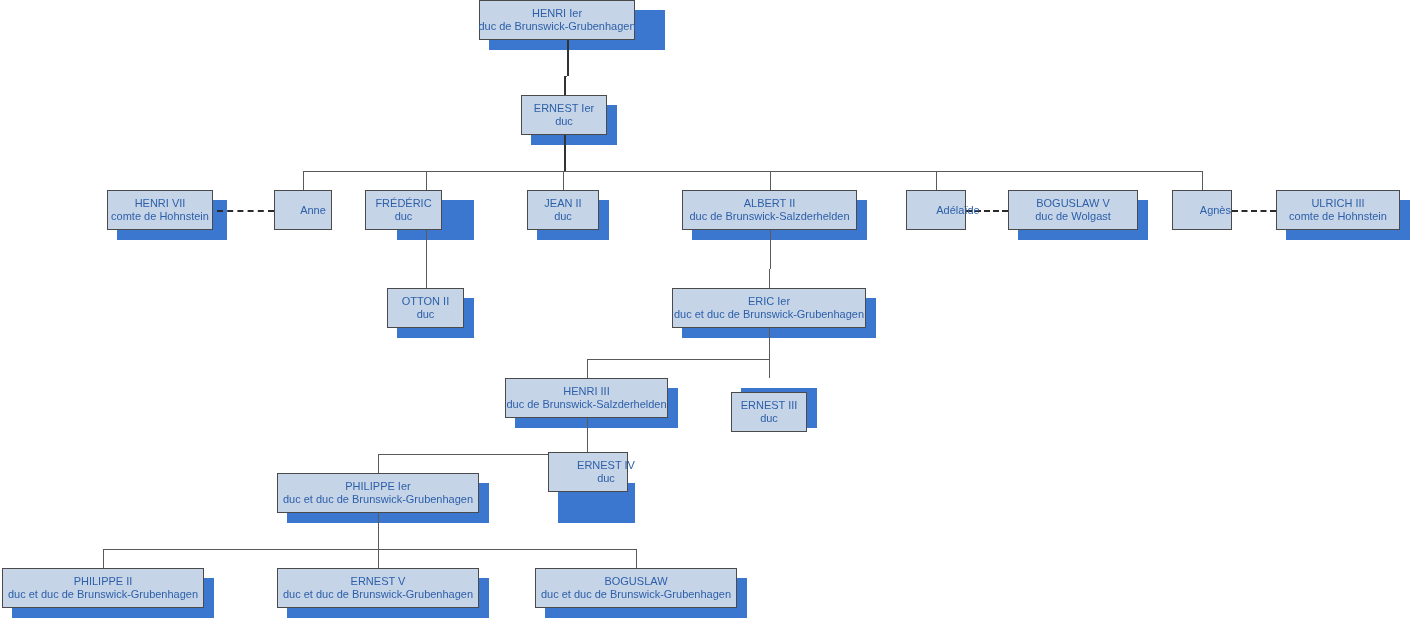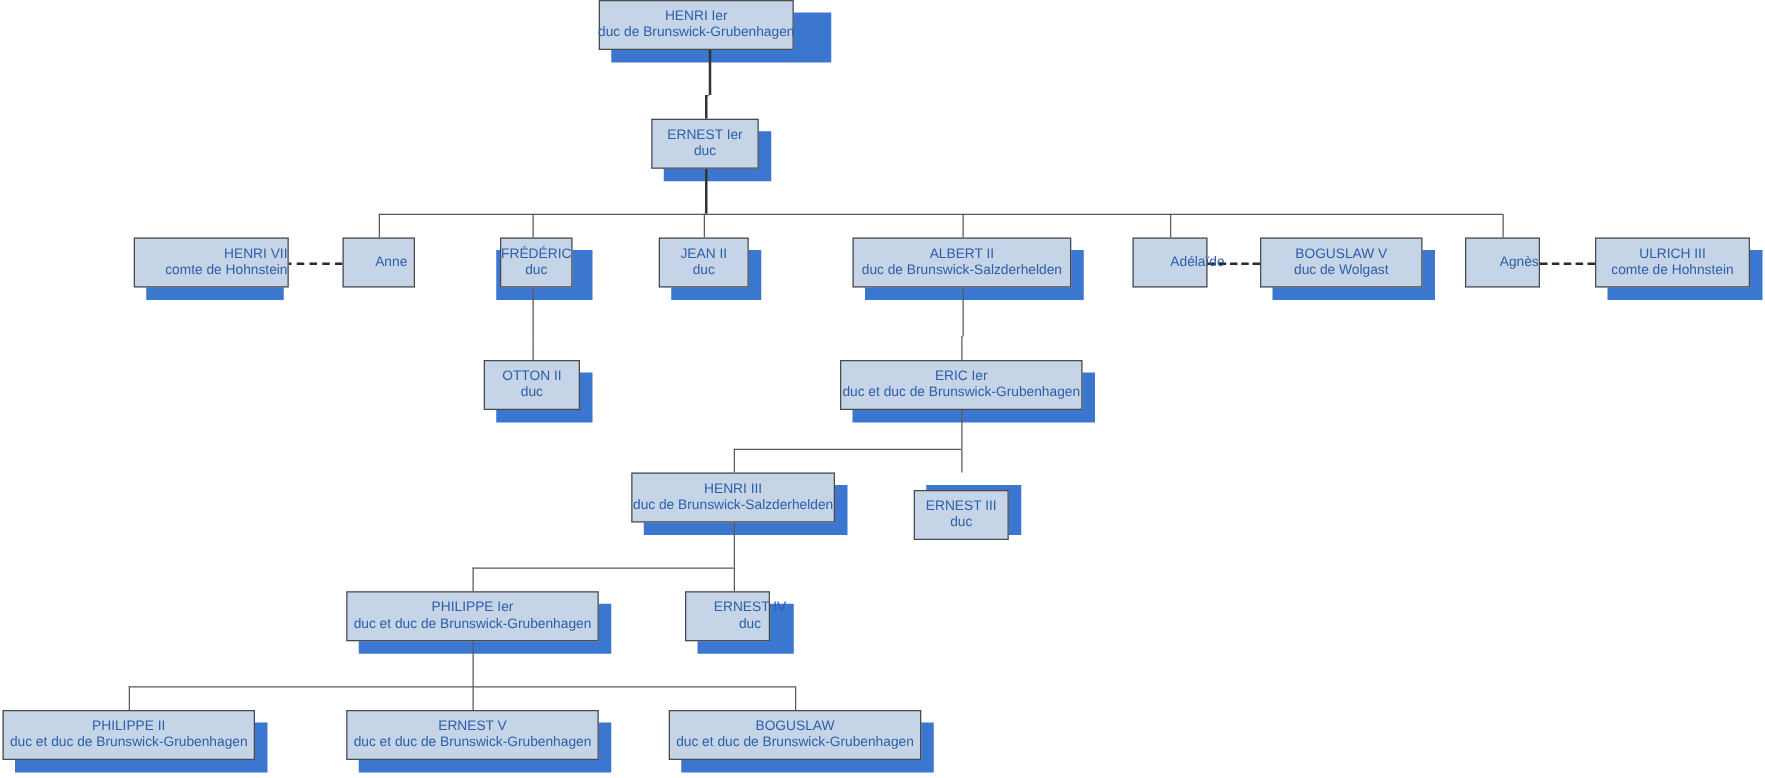--- a/index.html
+++ b/index.html
@@ -79,28 +79,28 @@
     <div class="dash" style="left: 966px; top: 210px; width: 42px;"></div>
     <div class="dash" style="left: 1232px; top: 210px; width: 44px;"></div>
     <div class="node" style="left: 479px; top: 0px; width: 156px; height: 40px;">
       <div class="ttl">HENRI Ier</div>
       <div class="sub">duc de Brunswick-Grubenhagen</div>
     </div>
     <div class="node" style="left: 521px; top: 95px; width: 86px; height: 40px; align-items: center;">
       <div class="ttl">ERNEST Ier</div>
       <div class="sub">duc</div>
     </div>
-    <div class="node" style="left: 107px; top: 190px; width: 124px; height: 40px; align-items: flex-end;">
+    <div class="node" style="left: 107px; top: 190px; width: 106px; height: 40px;">
       <div class="ttl">HENRI VII</div>
       <div class="sub">comte de Hohnstein</div>
     </div>
     <div class="node one" style="left: 274px; top: 190px; width: 58px; height: 40px;">
       <div class="ttl">Anne</div>
     </div>
-    <div class="node" style="left: 400px; top: 190px; width: 58px; height: 40px;">
+    <div class="node" style="left: 365px; top: 190px; width: 77px; height: 40px;">
       <div class="ttl">FRÉDÉRIC</div>
       <div class="sub">duc</div>
     </div>
     <div class="node" style="left: 527px; top: 190px; width: 72px; height: 40px;">
       <div class="ttl">JEAN II</div>
       <div class="sub">duc</div>
     </div>
     <div class="node" style="left: 682px; top: 190px; width: 175px; height: 40px;">
       <div class="ttl">ALBERT II</div>
       <div class="sub">duc de Brunswick-Salzderhelden</div>
@@ -132,21 +132,21 @@
       <div class="sub">duc de Brunswick-Salzderhelden</div>
     </div>
     <div class="node" style="left: 731px; top: 392px; width: 76px; height: 40px; text-align: right;">
       <div class="ttl">ERNEST III</div>
       <div class="sub">duc</div>
     </div>
     <div class="node" style="left: 277px; top: 473px; width: 202px; height: 40px;">
       <div class="ttl">PHILIPPE Ier</div>
       <div class="sub">duc et duc de Brunswick-Grubenhagen</div>
     </div>
-    <div class="node" style="left: 548px; top: 473px; width: 68px; height: 40px; padding-left: 36px;">
+    <div class="node" style="left: 548px; top: 452px; width: 80px; height: 40px; padding-left: 36px;">
       <div class="ttl">ERNEST IV</div>
       <div class="sub">duc</div>
     </div>
     <div class="node" style="left: 2px; top: 568px; width: 202px; height: 40px;">
       <div class="ttl">PHILIPPE II</div>
       <div class="sub">duc et duc de Brunswick-Grubenhagen</div>
     </div>
     <div class="node" style="left: 277px; top: 568px; width: 202px; height: 40px;">
       <div class="ttl">ERNEST V</div>
       <div class="sub">duc et duc de Brunswick-Grubenhagen</div>

